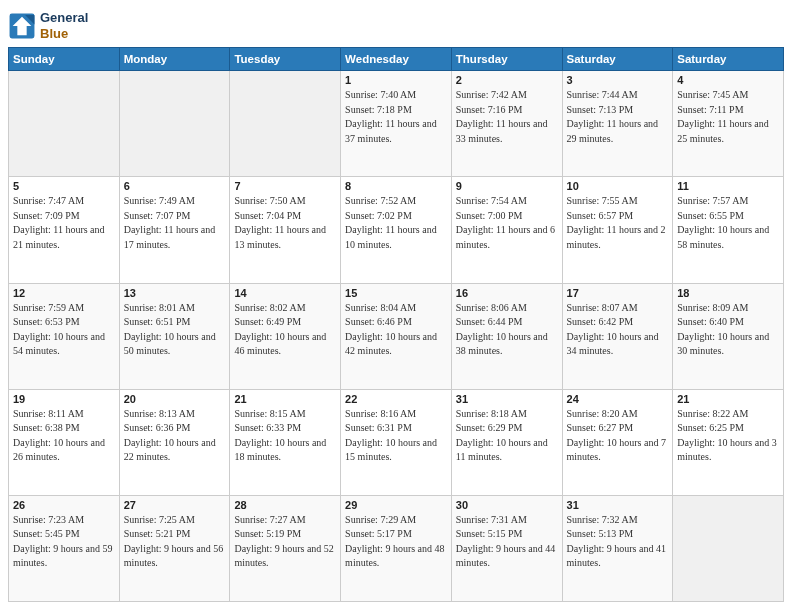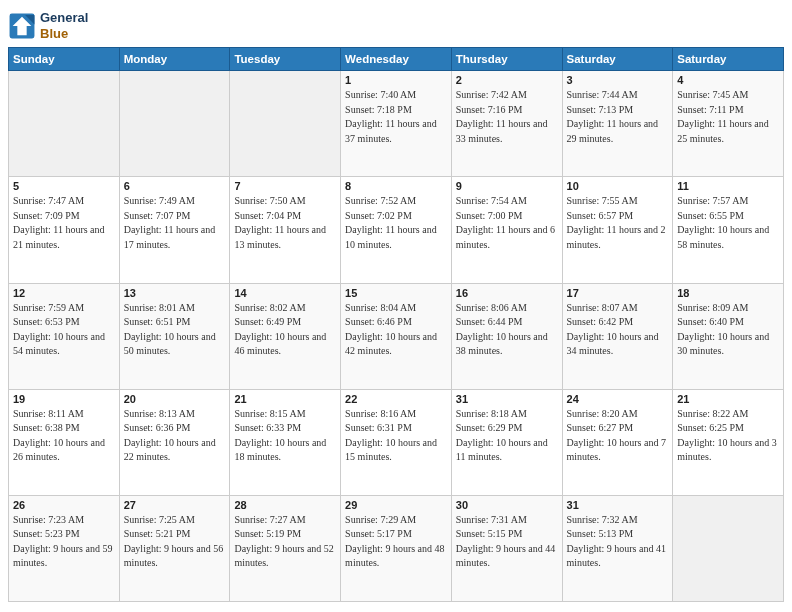--- a/index.html
+++ b/index.html
@@ -286,21 +286,21 @@
             <span class="day-num">21</span>
             <div class="day-info">Sunrise: 8:22 AM
 Sunset: 6:25 PM
 Daylight: 10 hours and 3 minutes.</div>
           </td>
         </tr>
         <tr>
           <td>
             <span class="day-num">26</span>
             <div class="day-info">Sunrise: 7:23 AM
-Sunset: 5:23 PM
+Sunset: 5:45 PM
 Daylight: 9 hours and 59 minutes.</div>
           </td>
           <td>
             <span class="day-num">27</span>
             <div class="day-info">Sunrise: 7:25 AM
 Sunset: 5:21 PM
 Daylight: 9 hours and 56 minutes.</div>
           </td>
           <td>
             <span class="day-num">28</span>

